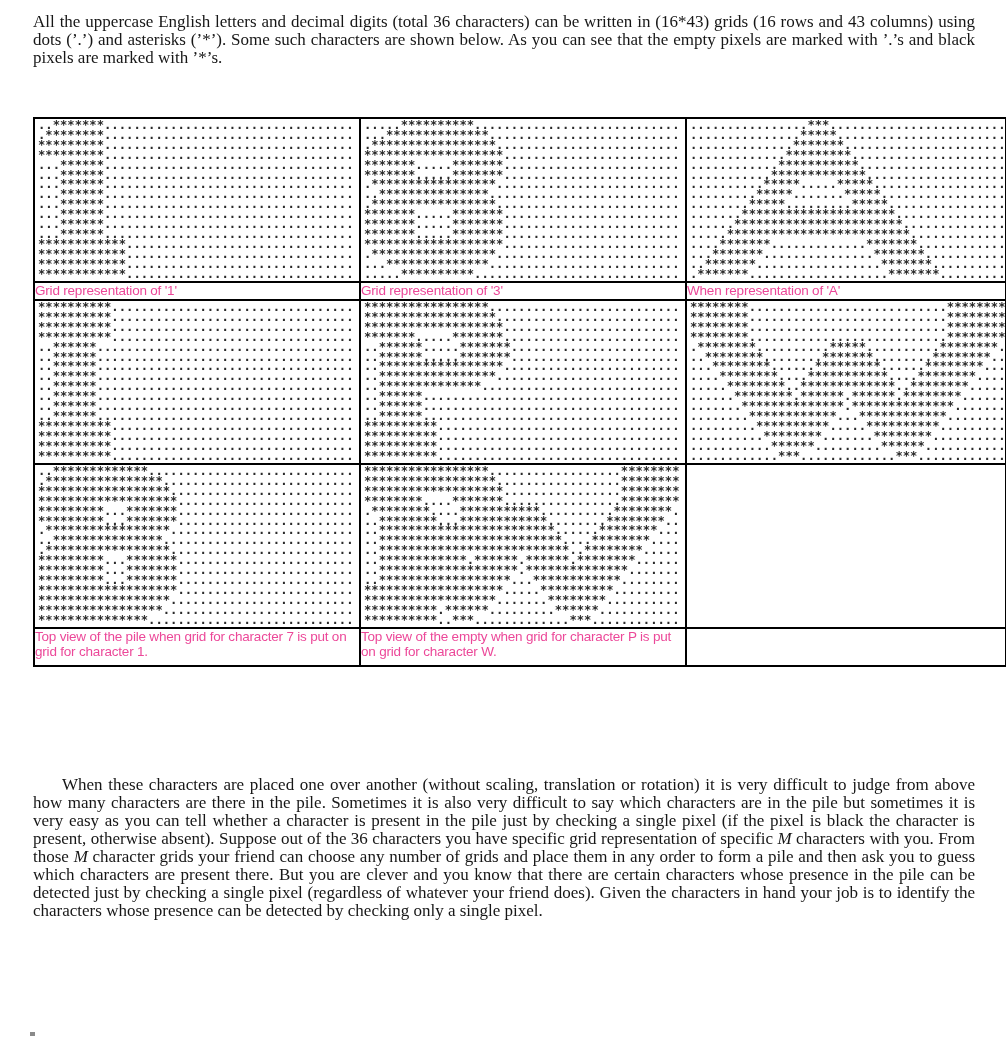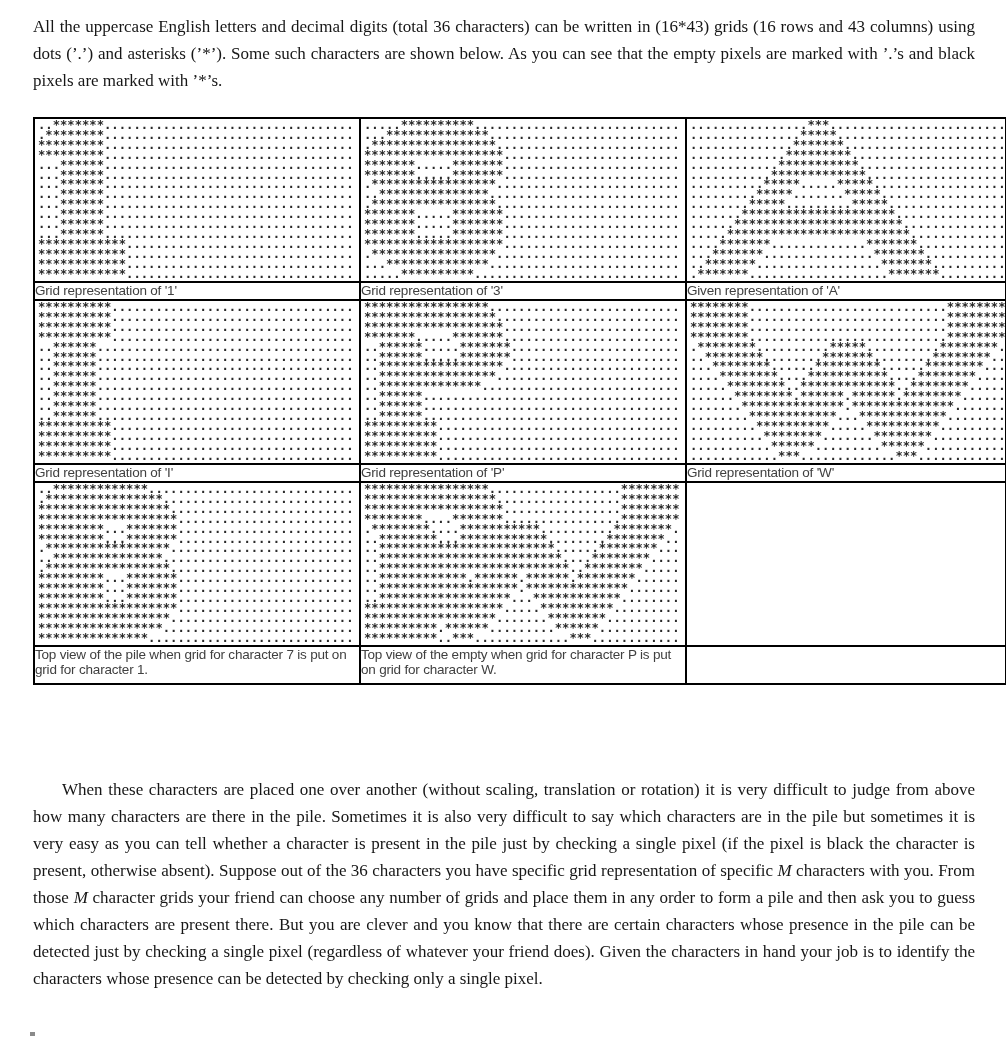--- a/index.html
+++ b/index.html
@@ -1,30 +1,30 @@
 <!DOCTYPE html>
 <html><head>
 <meta charset="utf-8">
 <style>
   html,body{margin:0;padding:0;background:#ffffff;}
   .page{position:relative;width:1006px;height:1038px;overflow:hidden;background:#fff;
         font-family:"Liberation Serif", serif;color:#131313;}
   .para{position:absolute;left:33px;width:942px;text-align:justify;
-        font-size:17px;line-height:27px;color:#161616;}
+        font-size:17px;line-height:18px;color:#161616;}
   #intro-para{top:-4px;}
   #body-para{top:731px;text-indent:29px;margin-top:45px;}
   .para em{font-style:italic;}
   table.figure{position:absolute;left:33px;top:117px;width:972px;
                border-collapse:collapse;table-layout:fixed;background:#fff;}
   table.figure td{border:2px solid #000;padding:0;vertical-align:top;background:#fff;}
   pre.grid{margin:0;padding:2px 0 1px 3px;font-family:"DejaVu Sans Mono", monospace;
            font-size:12.2px;line-height:9.9px;font-weight:700;color:#2a2a2a;
            overflow:hidden;height:159px;}
   td.caption{font-family:"Liberation Sans", sans-serif;font-size:13.5px;
-             letter-spacing:-0.2px;color:#404040;padding:2px 4px 3px 5px;height:16px;
+             letter-spacing:-0.2px;color:#ec4899;padding:2px 4px 3px 5px;height:16px;
              vertical-align:middle;}
   td.caption2{height:36px;}
   .fragment{position:absolute;left:30px;top:1032px;width:5px;height:4px;background:#8a8a8a;}
 </style>
 </head>
 <body>
 
 <div class="page">
 
   <p class="para" id="intro-para">All the uppercase English letters and decimal digits (total 36 characters) can be written in (16*43) grids (16 rows and 43 columns) using dots (’.’) and asterisks (’*’). Some such characters are shown below. As you can see that the empty pixels are marked with ’.’s and black pixels are marked with ’*’s.</p>
@@ -88,21 +88,21 @@
 .....*************************.............
 ....*******.............*******............
 ...*******...............*******...........
 ..*******.................*******..........
 .*******...................*******.........</pre>
         </td>
       </tr>
       <tr>
         <td class="caption">Grid representation of '1'</td>
         <td class="caption">Grid representation of '3'</td>
-        <td class="caption">Given representation of 'A'</td>
+        <td class="caption">When representation of 'A'</td>
       </tr>
       <tr>
         <td>
           <pre class="grid">**********.................................
 **********.................................
 **********.................................
 **********.................................
 ..******...................................
 ..******...................................
 ..******...................................
@@ -147,25 +147,20 @@
 ......********.******.******.********......
 .......**************.**************.......
 ........************...************........
 .........**********.....**********.........
 ..........********.......********..........
 ...........******.........******...........
 ............***.............***............</pre>
         </td>
       </tr>
       <tr>
-        <td class="caption">Grid representation of 'I'</td>
-        <td class="caption">Grid representation of 'P'</td>
-        <td class="caption">Grid representation of 'W'</td>
-      </tr>
-      <tr>
         <td>
           <pre class="grid">..*************............................
 .****************..........................
 ******************.........................
 *******************........................
 *********...*******........................
 *********...*******........................
 .*****************.........................
 ..***************..........................
 .*****************.........................

